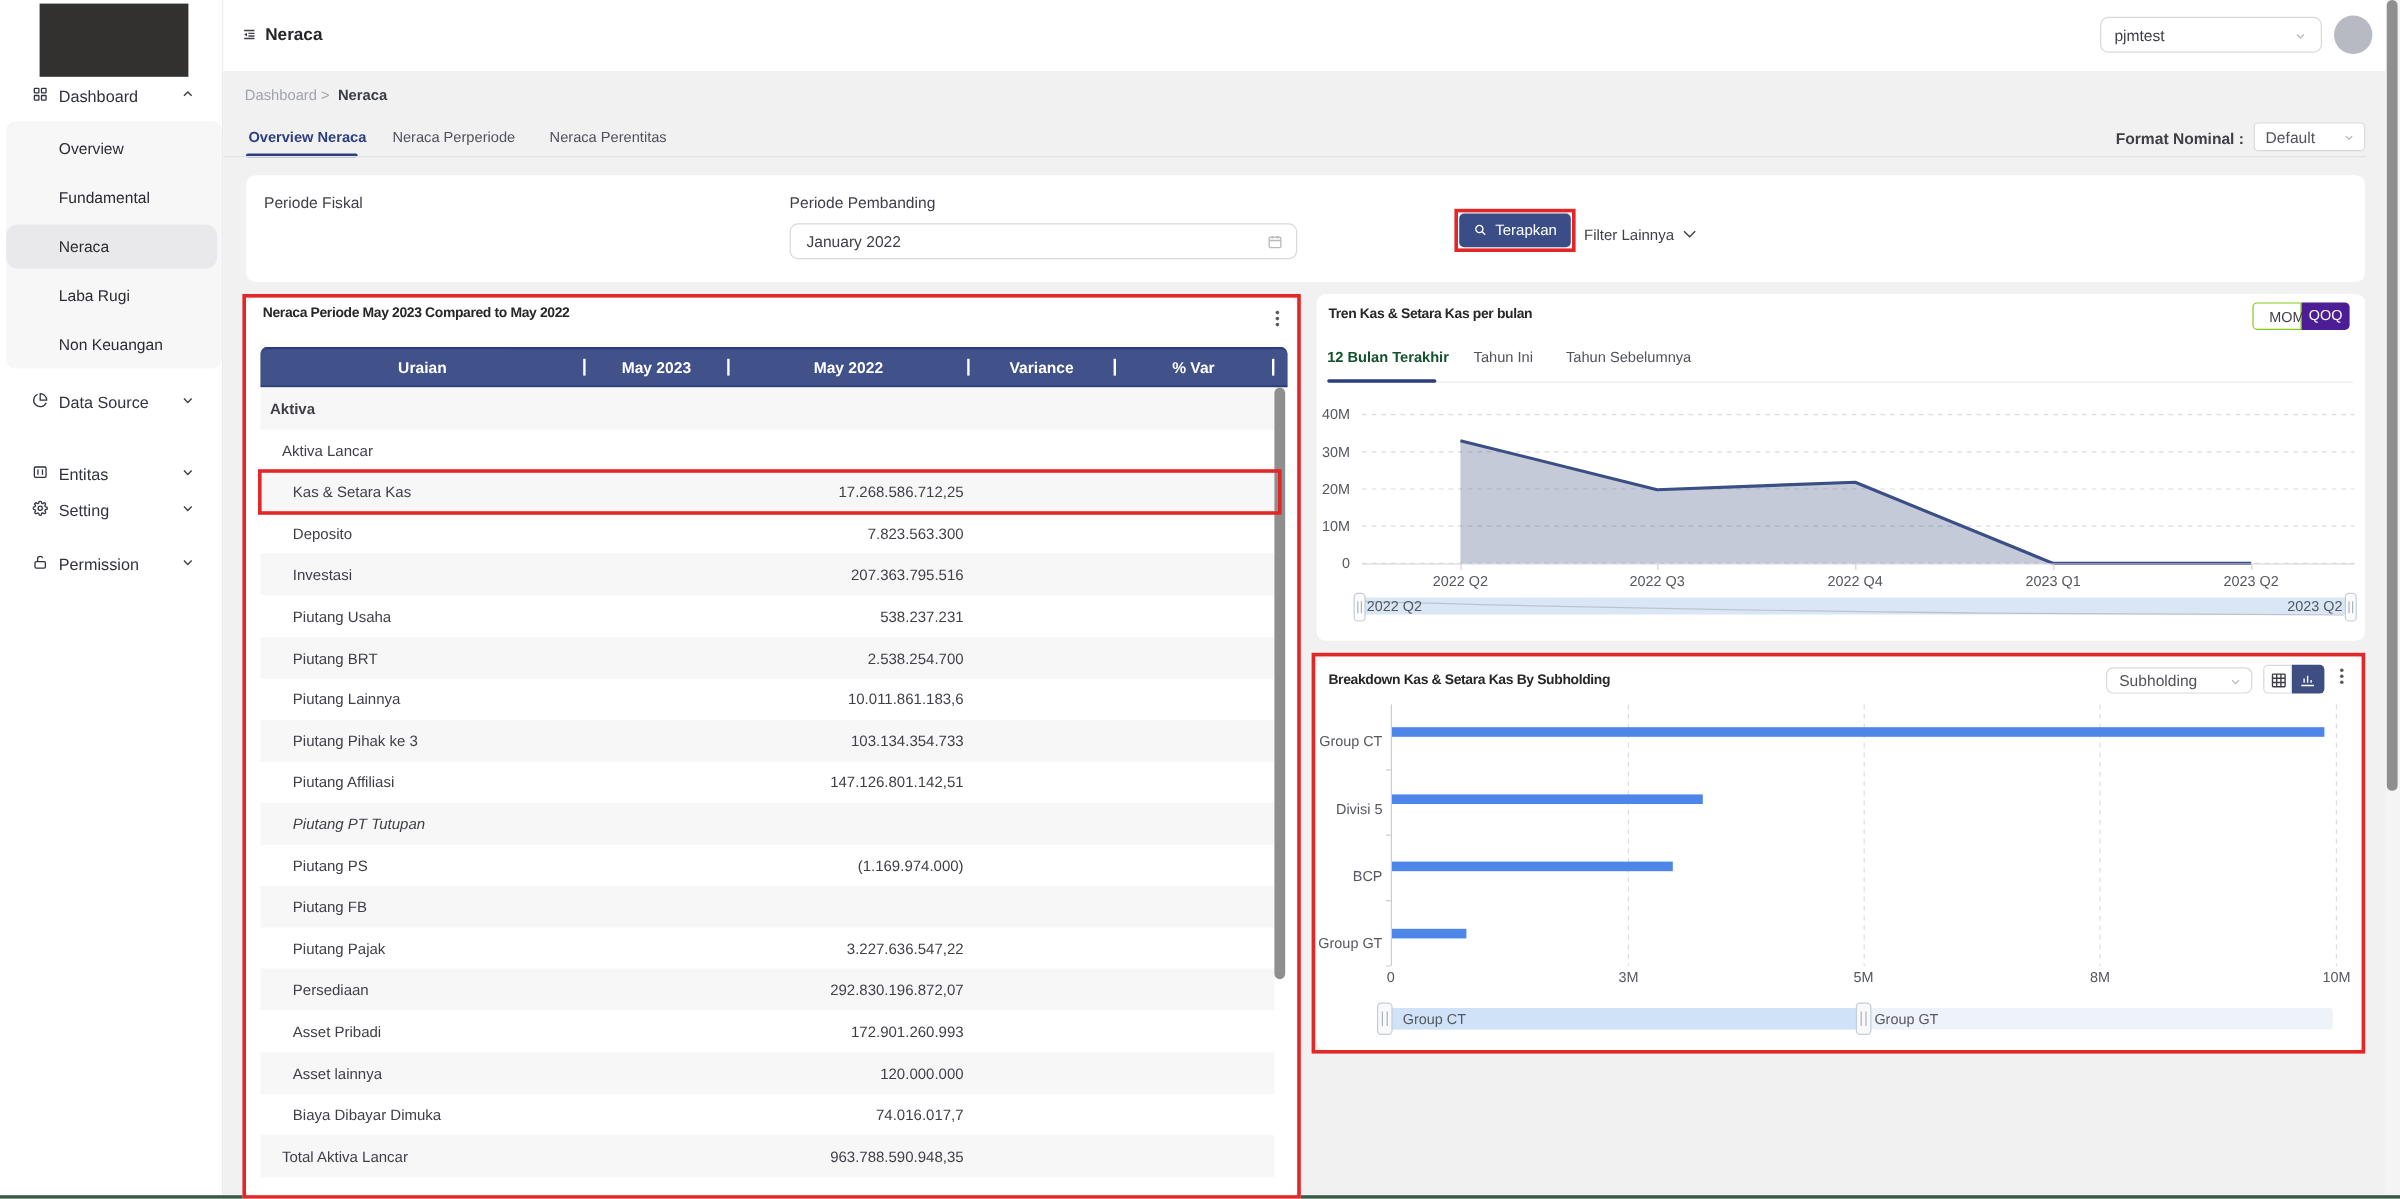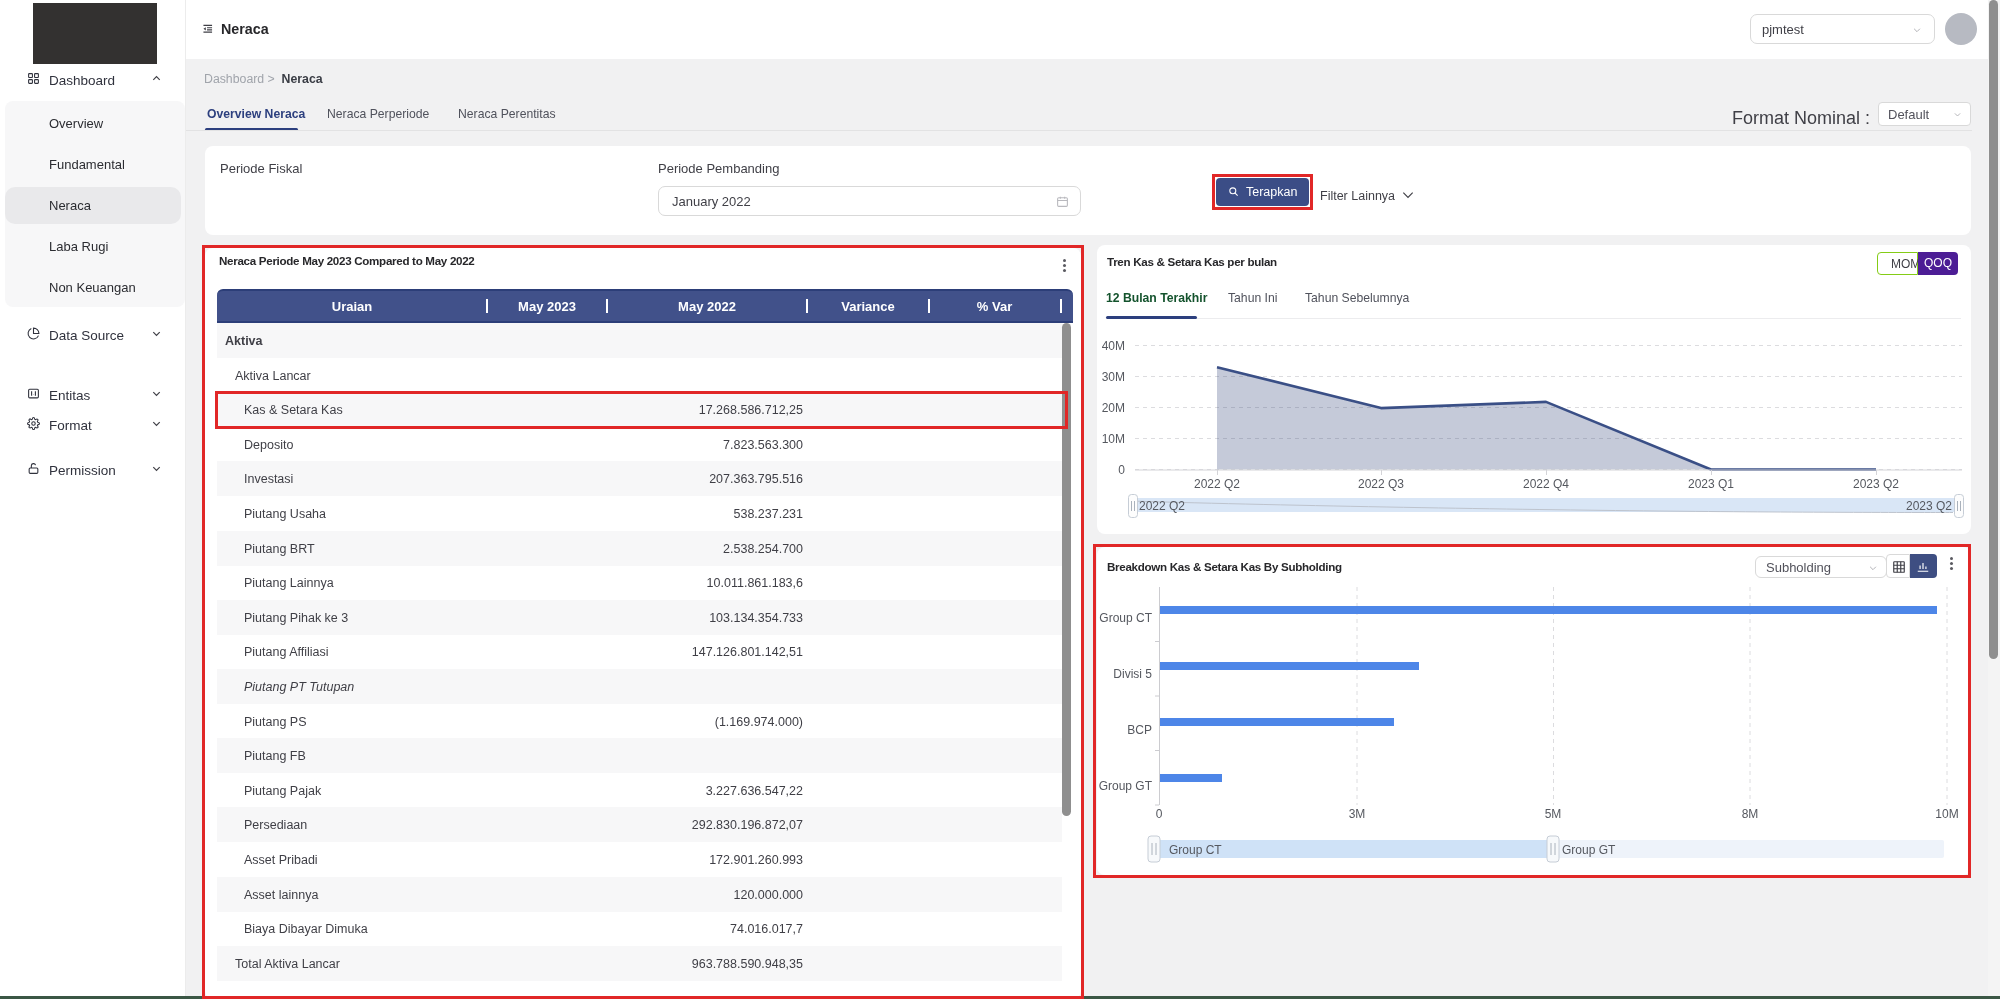--- a/index.html
+++ b/index.html
@@ -26,21 +26,21 @@
 
 #content { position:absolute; left:186px; top:59px; width:1802px; height:940px; background:#f1f1f2; }
 #breadcrumb { position:absolute; left:204px; top:72px; font-size:12.3px; color:#a0a4ab; }
 #breadcrumb b { color:#3a3d45; font-weight:bold; }
 .tab { position:absolute; top:107px; font-size:12.2px; color:#50525c; font-weight:bold; }
 #tab1 { left:207px; color:#2c3f7e; }
 #tab2 { left:327px; font-weight:normal; }
 #tab3 { left:458px; font-weight:normal; }
 #tabline { position:absolute; left:205px; top:128px; width:93px; height:3px; background:#2c3f7e; border-radius:2px; }
 #tabborder { position:absolute; left:186px; top:130px; width:1786px; height:1px; background:#e2e2e3; }
-#fmtlabel { position:absolute; right:130px; top:108px; font-size:18px; color:#3f3f46; font-weight:normal; }
+#fmtlabel { position:absolute; right:130px; top:108px; font-size:13px; color:#3f3f46; font-weight:bold; }
 #fmtsel { position:absolute; left:1878px; top:102px; width:93px; height:24px; border:1px solid #d9d9d9; border-radius:4px; background:#fff; }
 #fmtsel .t { position:absolute; left:9px; top:4px; font-size:13px; color:#52525b; }
 
 #fcard { position:absolute; left:205px; top:146px; width:1766px; height:89px; background:#fff; border-radius:8px; }
 .flabel { position:absolute; top:15px; font-size:13px; color:#3f3f46; }
 .finput { position:absolute; top:40px; height:30px; border:1px solid #d9d9d9; border-radius:7px; background:#fff; }
 .finput .t { position:absolute; left:13px; top:7px; font-size:13px; color:#3f3f46; }
 #btn-terapkan { position:absolute; left:1011px; top:32px; width:93px; height:28px; background:#3b4d86; border-radius:4px; color:#fff; font-size:12.5px; }
 #filter-lainnya { position:absolute; left:1115px; top:40px; font-size:12.5px; color:#3f3f46; }
 
@@ -61,21 +61,21 @@
 #mom { position:absolute; left:780px; top:7px; width:41px; height:23px; border:1px solid #84cc16; border-radius:4px 0 0 4px; background:#fff; color:#3f3f46; font-size:12px; text-align:center; line-height:23px;padding-left:13px; }
 #qoq { position:absolute; left:821px; top:7px; width:40px; height:23px; border-radius:0 4px 4px 0; background:#4c1d95; color:#fff; font-size:12px; text-align:center; line-height:23px; }
 .ttab { position:absolute; top:46px; font-size:12.2px; color:#50525c; }
 #ttab1 { left:9px; color:#14532d; font-weight:bold; }
 #ttab2 { left:131px; }
 #ttab3 { left:208px; }
 #ttabline { position:absolute; left:9px; top:71px; width:91px; height:3px; background:#2c3f7e; border-radius:2px; z-index:2; }
 
 #bpanel { position:absolute; left:1097px; top:547px; width:874px; height:328px; background:#fff; border-radius:8px; }
 #bpanel h3 { position:absolute; left:10px; top:13px; font-size:11.6px; letter-spacing:-0.3px; color:#27272a; }
-#bsel { position:absolute; left:658px; top:9px; width:132px; height:22px; border:1px solid #d9d9d9; border-radius:6px; background:#fff; }
+#bsel { position:absolute; left:658px; top:9px; width:122px; height:22px; border:1px solid #d9d9d9; border-radius:6px; background:#fff; }
 #bsel .t { position:absolute; left:10px; top:3px; font-size:13px; color:#52525b; }
 #btog1 { position:absolute; left:789px; top:7px; width:24px; height:24px; border:1px solid #d9d9d9; border-radius:4px 0 0 4px; background:#fff; }
 #btog2 { position:absolute; left:813px; top:7px; width:27px; height:24px; border-radius:0 4px 4px 0; background:#3e4e82; }
 
 .redbox { position:absolute; border:3px solid #e12727; z-index:20; pointer-events:none; }
 
 #sb-track { position:absolute; left:1988px; top:0; width:12px; height:999px; background:#f4f4f4; z-index:30; }
 #sb-thumb { position:absolute; left:1px; top:0; width:9px; height:659px; background:#8f8f8f; border-radius:5px; }
 .kebab { position:absolute; width:3px; height:3px; background:#5a5a61; border-radius:50%; box-shadow:0 5px 0 #5a5a61, 0 10px 0 #5a5a61; }
 </style>
@@ -123,21 +123,21 @@
       <span class="tx">Entitas</span>
       <svg class="ch" viewBox="0 0 24 24" fill="none" stroke="#3f3f46" stroke-width="2.6">
           <path d="M5 9 L12 16 L19 9"></path>
         </svg>
     </div>
     <div class="mi" style="top:414px;">
       <svg class="ic" viewBox="0 0 24 24" fill="none" stroke="#30323d" stroke-width="2">
           <circle cx="12" cy="12" r="3.2"></circle>
           <path d="M19.4 15a1.65 1.65 0 0 0 .33 1.82l.06.06a2 2 0 1 1-2.83 2.83l-.06-.06a1.65 1.65 0 0 0-1.82-.33 1.65 1.65 0 0 0-1 1.51V21a2 2 0 1 1-4 0v-.09A1.65 1.65 0 0 0 9 19.4a1.65 1.65 0 0 0-1.82.33l-.06.06a2 2 0 1 1-2.83-2.83l.06-.06a1.65 1.65 0 0 0 .33-1.82 1.65 1.65 0 0 0-1.51-1H3a2 2 0 1 1 0-4h.09A1.65 1.65 0 0 0 4.6 9a1.65 1.65 0 0 0-.33-1.82l-.06-.06a2 2 0 1 1 2.83-2.83l.06.06a1.65 1.65 0 0 0 1.82.33H9a1.65 1.65 0 0 0 1-1.51V3a2 2 0 1 1 4 0v.09a1.65 1.65 0 0 0 1 1.51 1.65 1.65 0 0 0 1.82-.33l.06-.06a2 2 0 1 1 2.83 2.83l-.06.06a1.65 1.65 0 0 0-.33 1.82V9a1.65 1.65 0 0 0 1.51 1H21a2 2 0 1 1 0 4h-.09a1.65 1.65 0 0 0-1.51 1z"></path>
         </svg>
-      <span class="tx">Format</span>
+      <span class="tx">Setting</span>
       <svg class="ch" viewBox="0 0 24 24" fill="none" stroke="#3f3f46" stroke-width="2.6">
           <path d="M5 9 L12 16 L19 9"></path>
         </svg>
     </div>
     <div class="mi" style="top:459px;">
       <svg class="ic" viewBox="0 0 24 24" fill="none" stroke="#30323d" stroke-width="2">
           <rect x="4" y="11" width="16" height="10" rx="2"></rect>
           <path d="M8 11 V7 a4 4 0 0 1 7.8-1.3"></path>
         </svg>
       <span class="tx">Permission</span>

